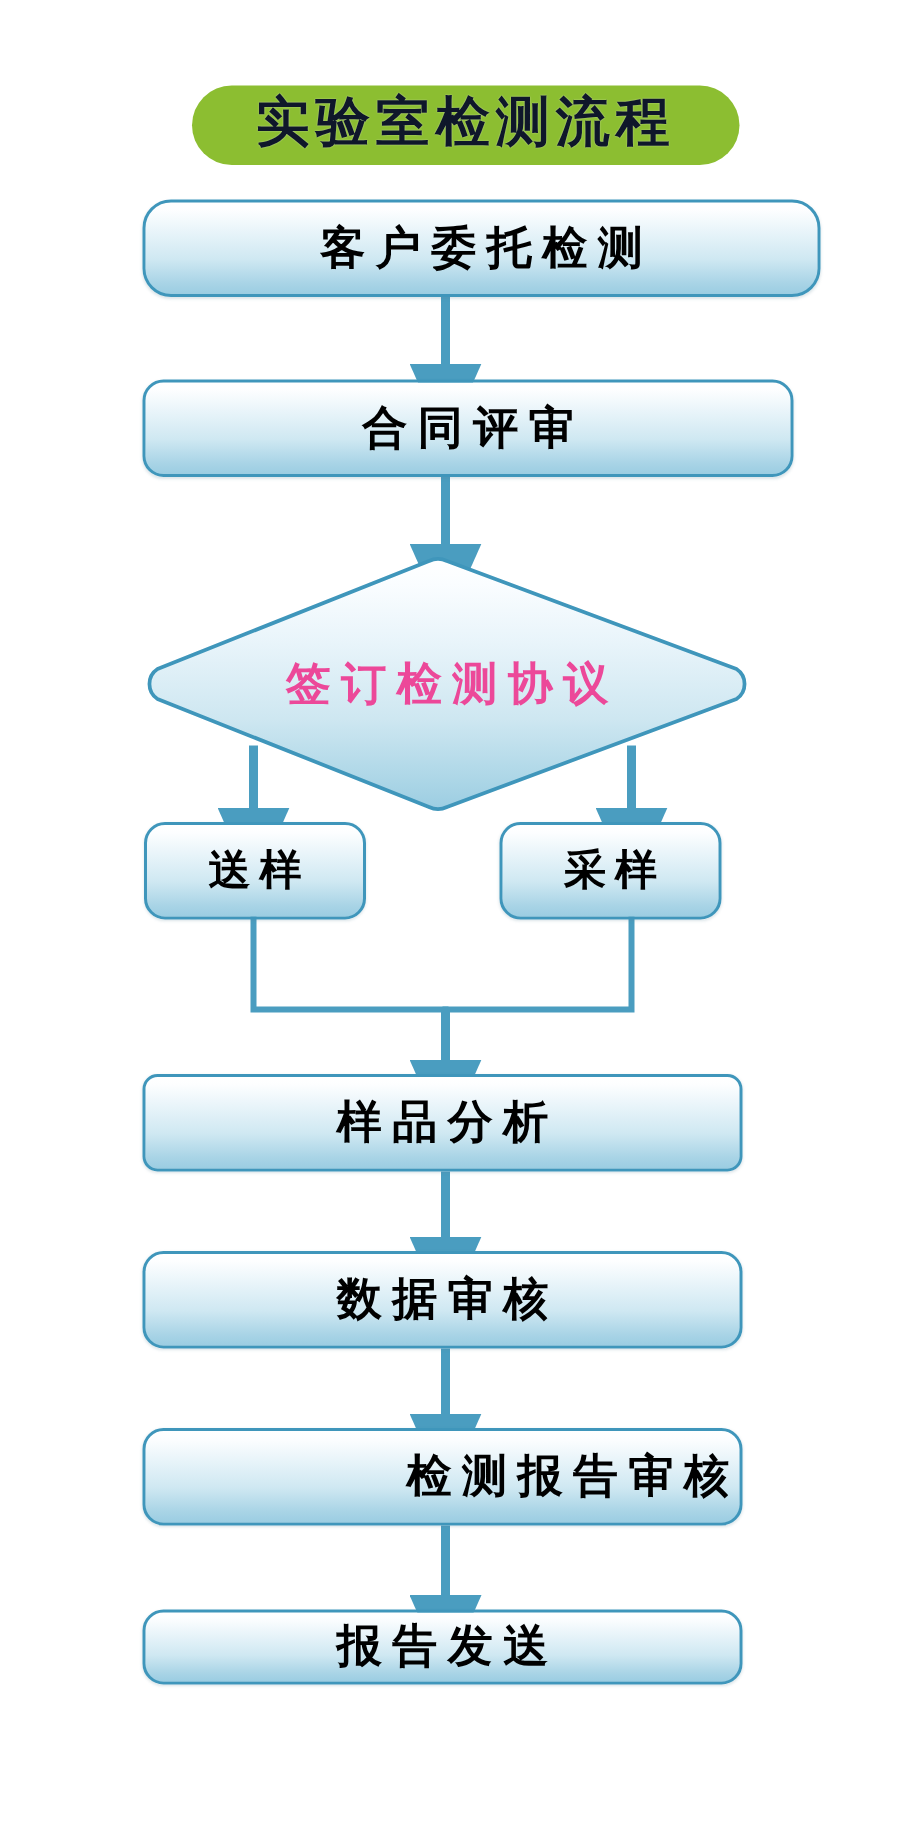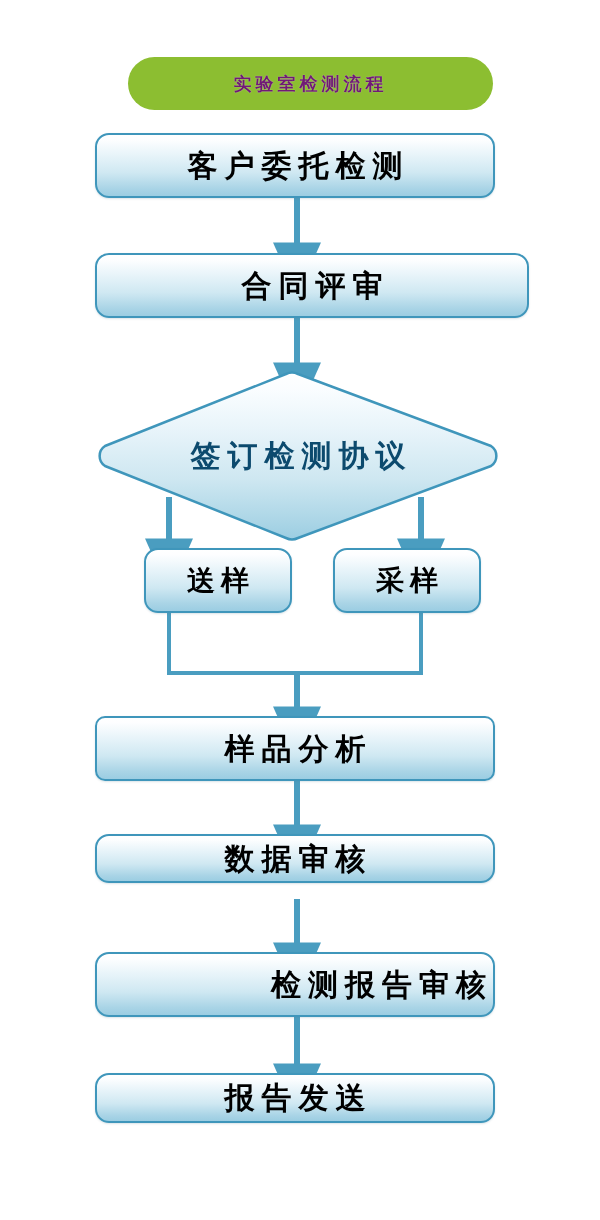--- a/index.html
+++ b/index.html
@@ -26,24 +26,24 @@
     top: 57px;
     width: 365px;
     height: 53px;
     border-radius: 27px;
     background: #8cbe31;
     display: flex;
     align-items: center;
     justify-content: center;
   }
   .title-banner .title-text {
-    color: #701a75;
-    font-family: Liberation Serif, serif;
+    color: #0f172a;
+    font-family: Liberation Mono, monospace;
     font-weight: bold;
-    font-size: 18px;
+    font-size: 36px;
     letter-spacing: 4px;
     line-height: 1;
     white-space: nowrap;
     text-shadow: 0 0 1px rgba(255,255,255,0.6);
   }
 
   
   .node {
     position: absolute;
     box-sizing: border-box;
@@ -94,21 +94,21 @@
   }
   .diamond-label {
     position: absolute;
     left: 0;
     top: 0;
     width: 410px;
     height: 172px;
     display: flex;
     align-items: center;
     justify-content: center;
-    color: #0c4a6e;
+    color: #ec4899;
     font-family: "Liberation Serif", "DejaVu Serif", serif;
     font-weight: bold;
     font-size: 30px;
     letter-spacing: 7px;
     text-indent: 7px;
     white-space: nowrap;
   }
 
   
   .conn {
@@ -153,21 +153,21 @@
     <g stroke="#4a9dc0" stroke-width="4" fill="none" stroke-linecap="square">
       <path d="M169,613 L169,673 L297,673"></path>
       <path d="M421,613 L421,673 L297,673"></path>
     </g>
   </svg>
 
   <div class="title-banner">
     <span class="title-text">实验室检测流程</span>
   </div>
 
-  <div class="node process" style="left:95px; top:133px; width:400px; height:65px;">
+  <div class="node process" style="left:95px; top:133px; width:452px; height:65px;border-radius:19px;">
     <span class="label">客户委托检测</span>
   </div>
 
   <div class="node process" style="left:95px; top:253px; width:434px; height:65px;">
     <span class="label">合同评审</span>
   </div>
 
   <div class="diamond-wrap">
     <svg width="410" height="172" viewBox="0 0 410 172">
       <defs>
@@ -182,33 +182,33 @@
       </defs>
       <path d="M205,4
                L398,76 A12,12 0 0 1 398,96
                L205,168 A14,14 0 0 1 193,168
                L12,96 A12,12 0 0 1 12,76
                L193,4 A14,14 0 0 1 205,4 Z" fill="url(#dg)" stroke="#3f96bb" stroke-width="2.5" stroke-linejoin="round"></path>
     </svg>
     <div class="diamond-label">签订检测协议</div>
   </div>
 
-  <div class="node process small" style="left:96px; top:548px; width:148px; height:65px;margin-left:48px;">
+  <div class="node process small" style="left:96px; top:548px; width:148px; height:65px;">
     <span class="label">送样</span>
   </div>
 
   <div class="node process small" style="left:333px; top:548px; width:148px; height:65px;">
     <span class="label">采样</span>
   </div>
 
   <div class="node process" style="left:95px; top:716px; width:400px; height:65px;border-radius:10px;">
     <span class="label">样品分析</span>
   </div>
 
-  <div class="node process" style="left:95px; top:834px; width:400px; height:49px;">
+  <div class="node process" style="left:95px; top:834px; width:400px; height:65px;">
     <span class="label">数据审核</span>
   </div>
 
   <div class="node process" style="left:95px; top:952px; width:400px; height:65px;justify-content:flex-end;">
     <span class="label">检测报告审核</span>
   </div>
 
   <div class="node process" style="left:95px; top:1073px; width:400px; height:50px;">
     <span class="label">报告发送</span>
   </div>

